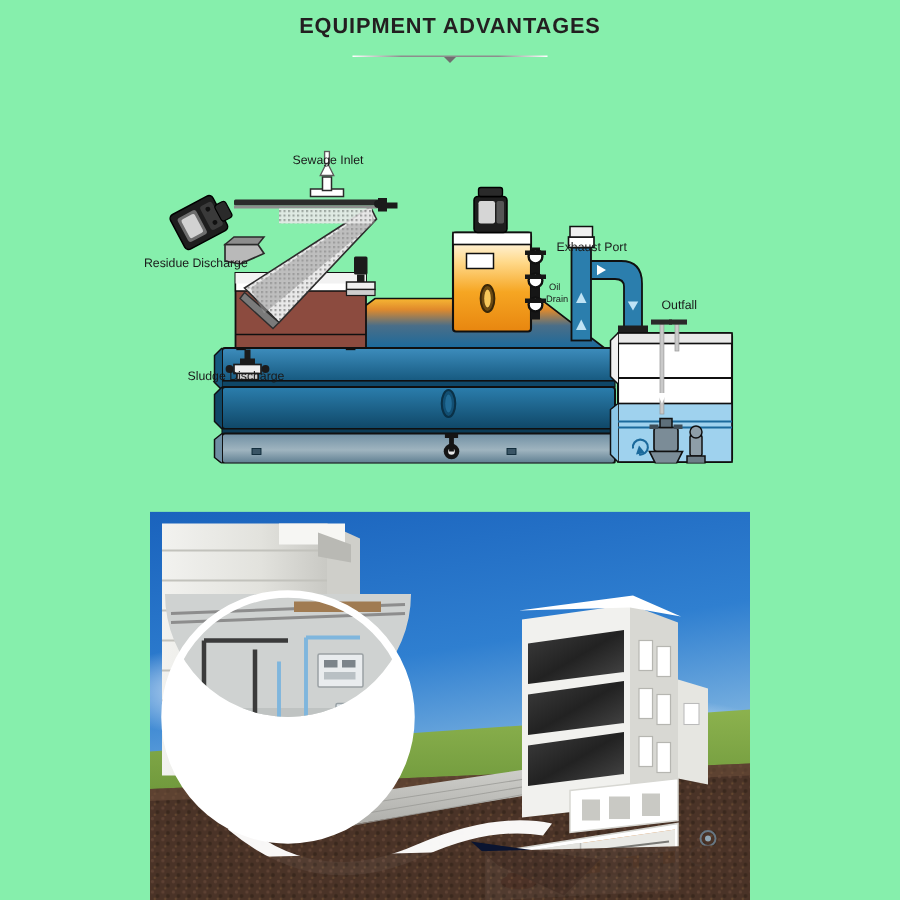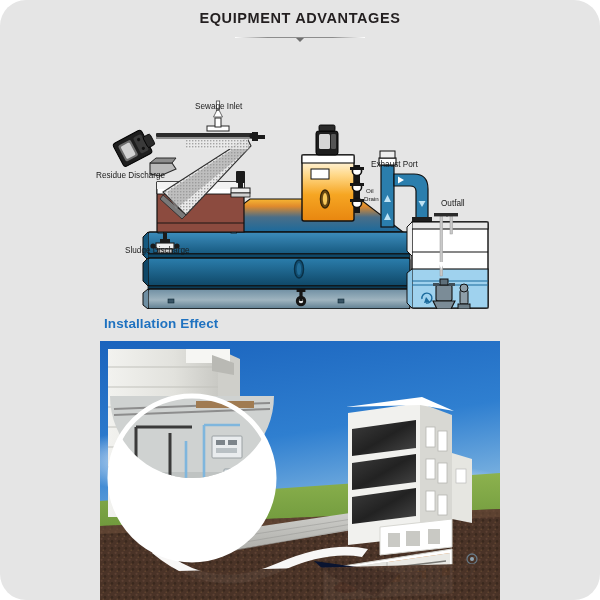--- a/index.html
+++ b/index.html
@@ -7,21 +7,21 @@
     padding: 0;
     background: #ffffff;
   }
   body {
     width: 600px;
     height: 600px;
     font-family: "Liberation Sans", sans-serif;
     overflow: hidden;
     position: relative;
   }
-  .page { position: relative; width: 600px; height: 600px; background: #e5e5e5; border-radius: 26px; }
+  .page { position: relative; width: 600px; height: 600px; background: #86efac; }
 
   
   .header { padding-top: 10px; text-align: center; }
   .header-title {
     font-size: 14.5px;
     font-weight: bold;
     letter-spacing: 0.6px;
     color: #231f20;
   }
   .divider-wrap {
@@ -287,21 +287,20 @@
       <text class="lbl" x="96" y="131">Residue Discharge</text>
       <text class="lbl" x="125" y="206">Sludge Discharge</text>
       <text class="lbl" x="371" y="120">Exhaust Port</text>
       <text class="lbl-sm" x="366" y="146">Oil</text>
       <text class="lbl-sm" x="364" y="154">Drain</text>
       <text class="lbl" x="441" y="159">Outfall</text>
       <text class="lbl-white" x="310" y="274">Soil Discharging</text>
     </svg>
   </div>
 
-  <div class="install-title" style="color: rgb(31, 114, 192);">Installation Effect</div>
 
   <div class="photo">
     <svg width="400" height="259" viewBox="0 0 400 259" xmlns="http://www.w3.org/2000/svg">
       <defs>
         <linearGradient id="sky" x1="0" y1="0" x2="0.25" y2="1">
           <stop offset="0%" stop-color="#1a63bd"></stop>
           <stop offset="45%" stop-color="#2f7fd0"></stop>
           <stop offset="78%" stop-color="#86b9e2"></stop>
           <stop offset="100%" stop-color="#cfe2f1"></stop>
         </linearGradient>

